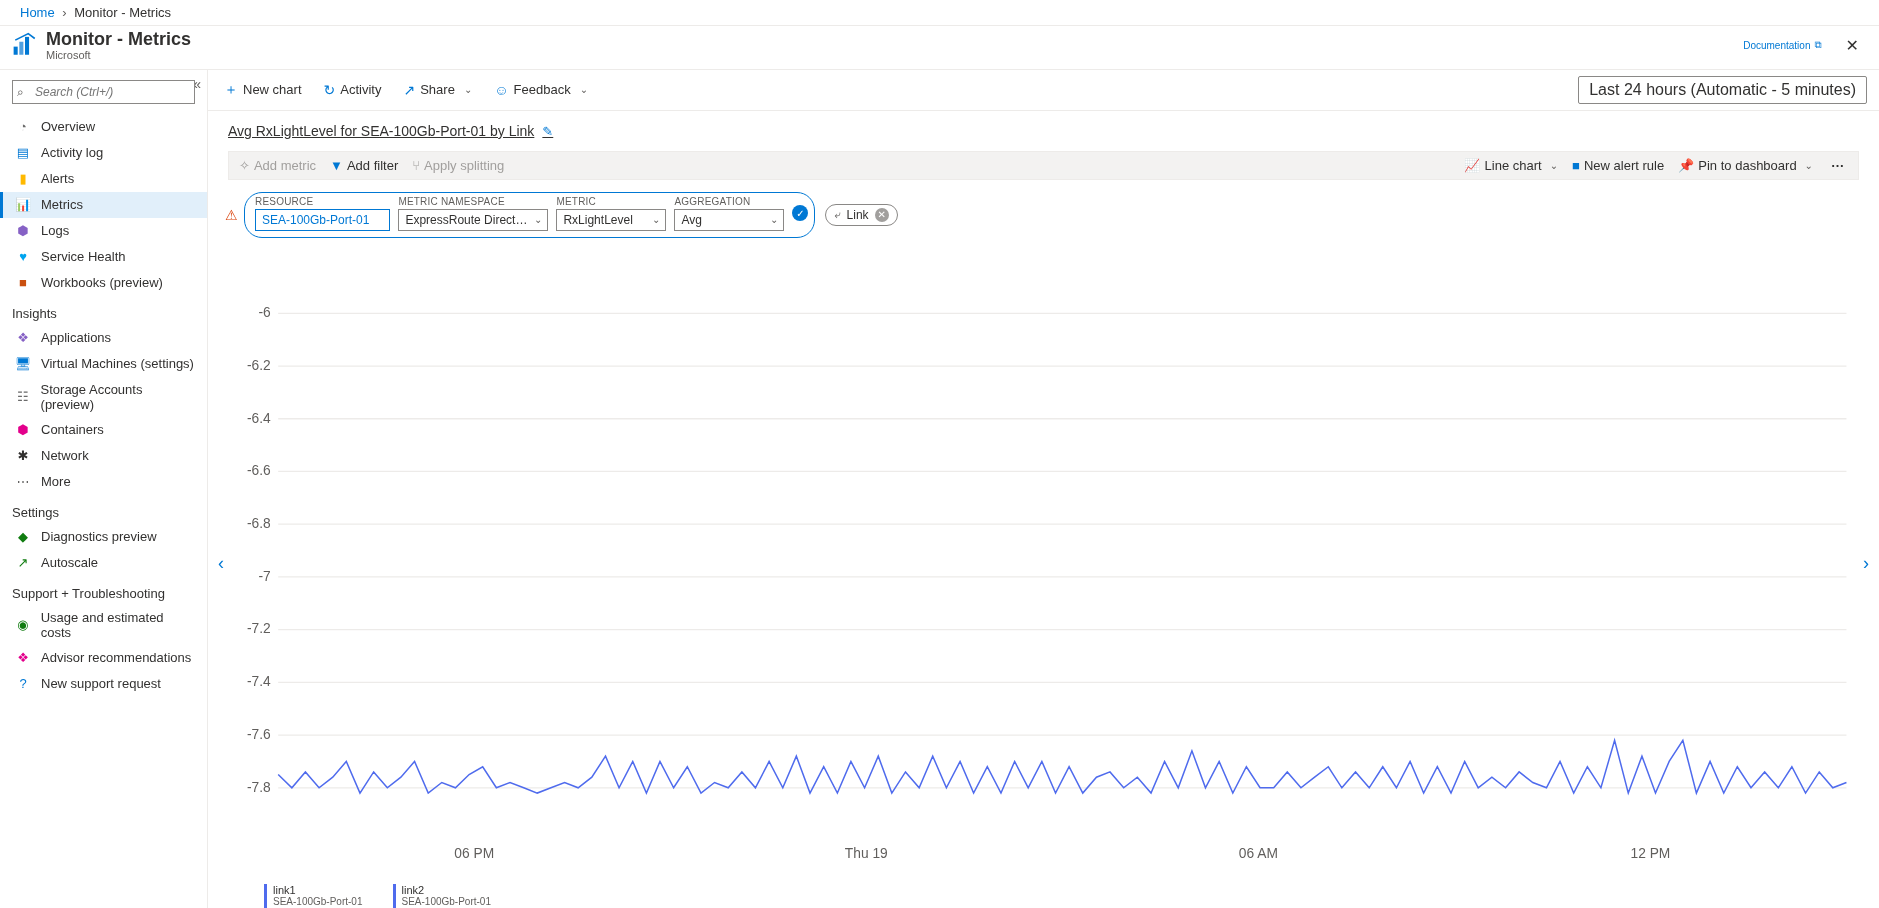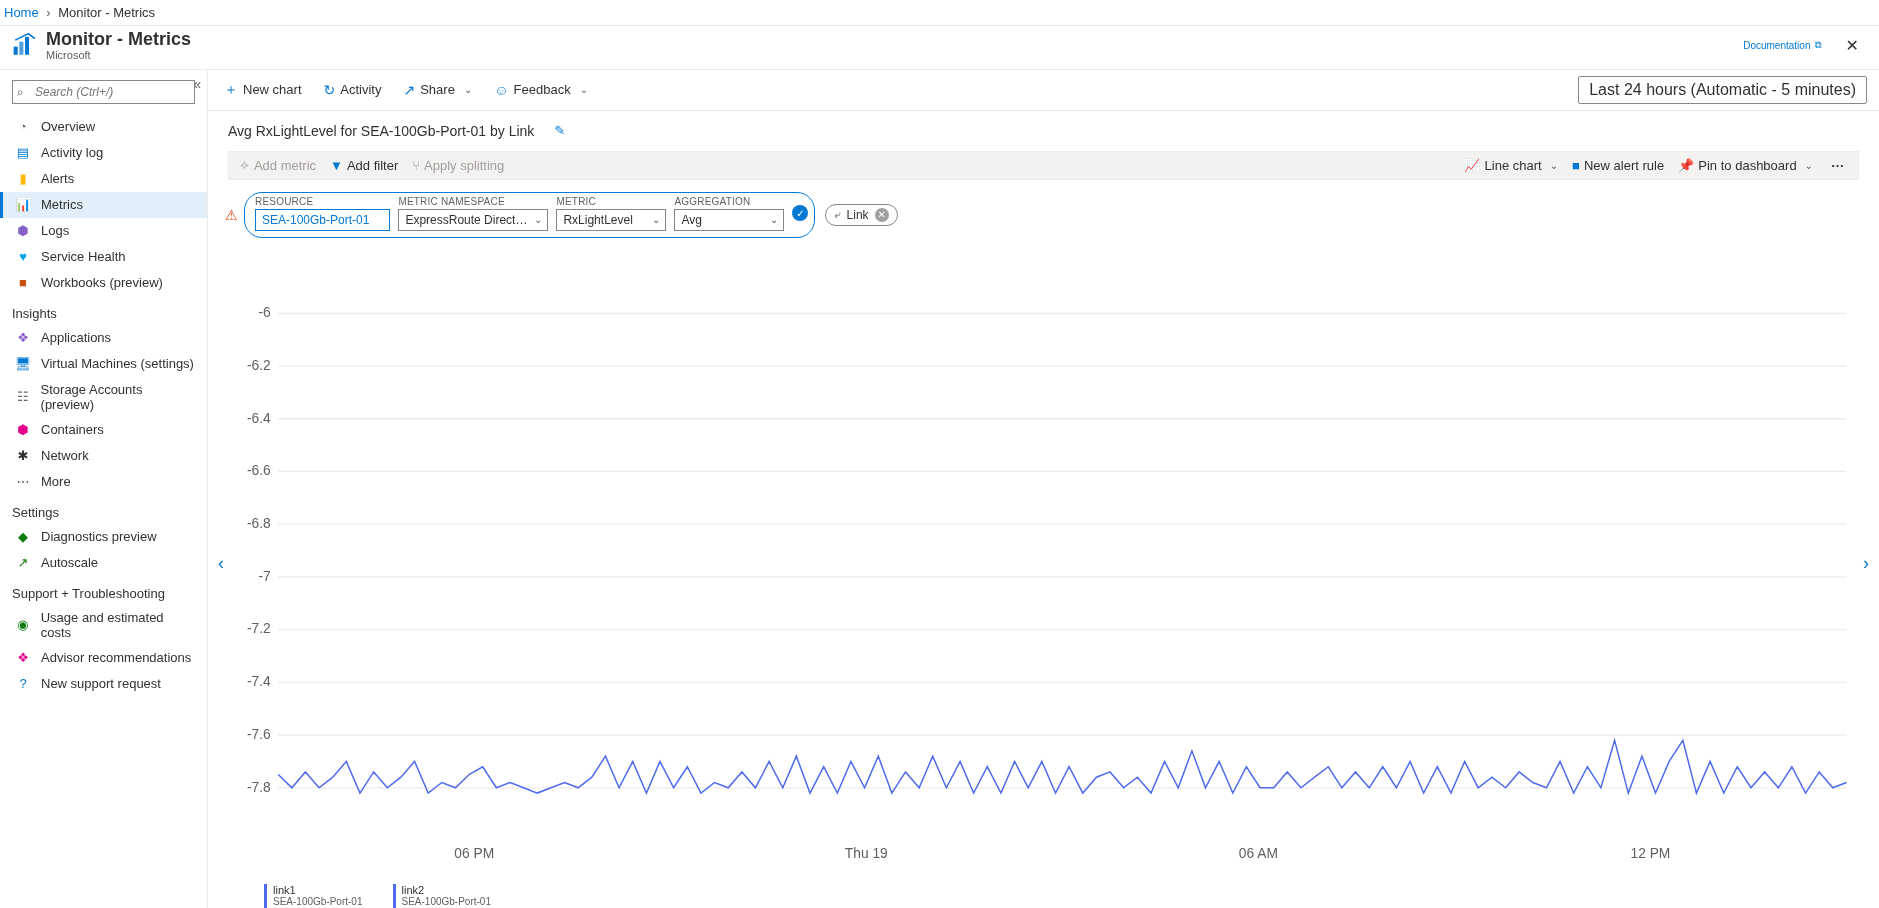--- a/index.html
+++ b/index.html
@@ -1,18 +1,18 @@
 <!DOCTYPE html>
 <html><head>
 <meta charset="utf-8">
 <style>
 * { box-sizing: border-box; margin: 0; padding: 0; font-family: "Segoe UI", Arial, sans-serif; }
 body { font-size: 13px; color: #323130; background: #fff; }
 a { color: #0078d4; text-decoration: none; }
-.breadcrumb { padding: 5px 4px; border-bottom: 1px solid #edebe9; font-size: 13px; }
+.breadcrumb { padding: 5px 20px; border-bottom: 1px solid #edebe9; font-size: 13px; }
 .breadcrumb .sep { color: #605e5c; padding: 0 4px; }
 .breadcrumb .last { color: #323130; }
 .page-header { display: flex; align-items: center; padding: 4px 12px 8px 12px; border-bottom: 1px solid #edebe9; }
 .page-header .logo-icon { width: 26px; height: 26px; margin-right: 8px; }
 .page-header .title { font-size: 18px; font-weight: 600; color: #323130; line-height: 1.1; }
 .page-header .subtitle { font-size: 11px; color: #605e5c; line-height: 1; }
 .page-header .spacer { flex: 1; }
 .page-header .hdr-link { color: #0078d4; font-size: 10px; margin-right: 16px; display: flex; align-items: center; gap: 4px; }
 .page-header .close-x { font-size: 16px; color: #323130; cursor: pointer; padding: 4px 8px; }
 .layout { display: flex; height: calc(100vh - 54px); }
@@ -24,21 +24,21 @@
 .sidebar-item { display: flex; align-items: center; padding: 5px 12px; cursor: pointer; font-size: 13px; gap: 10px; border-left: 3px solid transparent; }
 .sidebar-item.selected { background: #e1effa; border-left-color: #0078d4; }
 .sidebar-item .ic { width: 16px; height: 16px; display: inline-flex; align-items: center; justify-content: center; font-size: 13px; }
 .sidebar-section { padding: 10px 12px 4px 12px; font-size: 13px; font-weight: 400; color: #323130; }
 .main { flex: 1; display: flex; flex-direction: column; overflow: hidden; }
 .toolbar { display: flex; align-items: center; padding: 6px 12px; border-bottom: 1px solid #edebe9; gap: 14px; font-size: 13px; }
 .toolbar .tb-btn { display: flex; align-items: center; gap: 5px; cursor: pointer; color: #323130; padding: 4px; }
 .toolbar .tb-btn .ic { color: #0078d4; font-size: 14px; }
 .toolbar .tb-spacer { flex: 1; }
 .time-pill { border: 1px solid #8a8886; border-radius: 2px; padding: 4px 10px; font-size: 16px; cursor: pointer; }
-.chart-header { padding: 12px 20px 6px 20px; display: flex; align-items: center; gap: 20px; }
+.chart-header { padding: 12px 20px 6px 20px; display: flex; align-items: flex-end; gap: 8px; text-decoration: underline; }
 .chart-title { font-size: 14px; font-weight: 400; }
 .edit-pencil { color: #0078d4; cursor: pointer; }
 .chart-toolbar { margin: 6px 20px 12px 20px; padding: 6px 10px; background: #f3f2f1; border: 1px solid #edebe9; display: flex; align-items: center; gap: 14px; font-size: 13px; }
 .chart-toolbar .ctb { display: flex; align-items: center; gap: 4px; cursor: pointer; }
 .chart-toolbar .disabled { color: #a19f9d; cursor: default; }
 .chart-toolbar .ctb .ic { font-size: 13px; }
 .chart-toolbar .ic.blue { color: #0078d4; }
 .chart-toolbar .spacer { flex: 1; }
 .more-dots { cursor: pointer; font-weight: bold; padding: 0 4px; }
 .metric-row { display: flex; align-items: center; margin: 0 20px 10px 36px; gap: 10px; }

